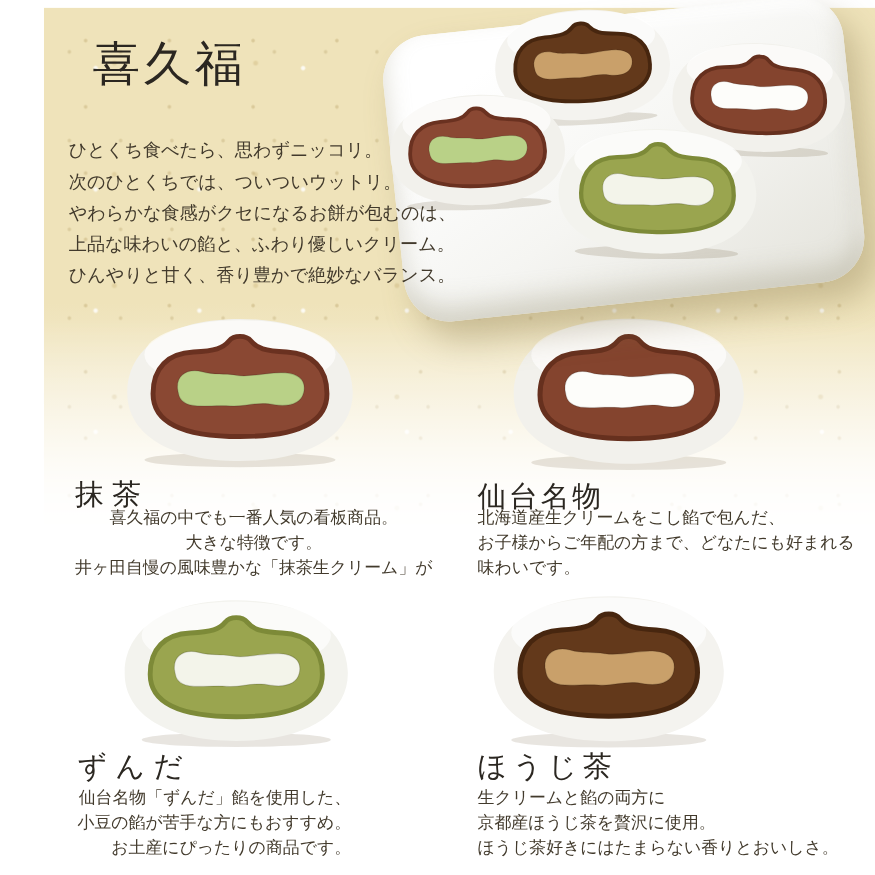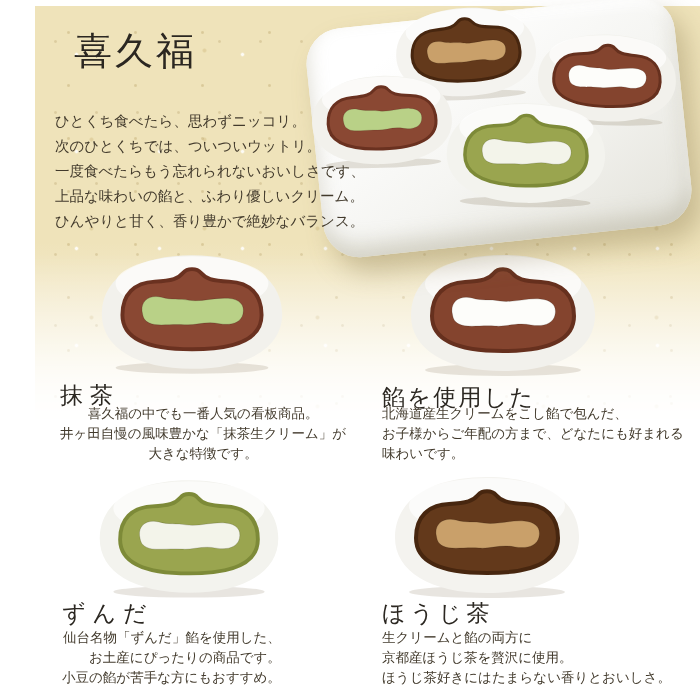--- a/index.html
+++ b/index.html
@@ -84,21 +84,21 @@
 
 <div class="page">
 
   <div class="paper"></div>
 
   <h1 class="title">喜久福</h1>
 
   <div class="intro">
     <div>ひとくち食べたら、思わずニッコリ。</div>
     <div>次のひとくちでは、ついついウットリ。</div>
-    <div>一度食べたらもう忘れられないおいしさです、</div>
+    <div>やわらかな食感がクセになるお餅が包むのは、</div>
     <div>上品な味わいの餡と、ふわり優しいクリーム。</div>
     <div>ひんやりと甘く、香り豊かで絶妙なバランス。</div>
   </div>
 
   <div class="photo">
     <div class="plate"></div>
 
     <svg class="m-hojicha" viewBox="0 0 200 130">
       <ellipse cx="100" cy="122" rx="76" ry="6" fill="rgba(110,95,60,.18)"></ellipse>
       <path d="M100 7 C152 7 191 27 192 66 C193 101 157 123 100 123 C43 123 7 101 8 66 C9 27 48 7 100 7 Z" fill="#f4f3ef"></path>
@@ -135,50 +135,50 @@
   <svg class="daifuku d-matcha" viewBox="0 0 200 130">
     <ellipse cx="100" cy="122" rx="78" ry="6" fill="rgba(110,95,60,.16)"></ellipse>
     <path d="M100 7 C152 7 191 27 192 66 C193 101 157 123 100 123 C43 123 7 101 8 66 C9 27 48 7 100 7 Z" fill="#f2f1ec"></path>
     <ellipse cx="100" cy="36" rx="78" ry="28" fill="#ffffff" opacity=".65"></ellipse>
     <path d="M29 68 C29 47 41 35 62 34 C80 33 86 31 91 25 C95 20 105 20 109 25 C114 31 120 33 138 34 C159 35 171 47 171 68 C171 91 149 103 100 103 C51 103 29 91 29 68 Z" stroke-width="4" stroke-linejoin="round" fill="#8a4833" stroke="#6a3120"></path>
     <path d="M49 64 C48 53 57 47 69 50 C79 53 87 51 97 53 C109 55 123 50 137 51 C149 52 154 58 152 67 C150 76 140 79 128 77 C114 74 104 79 92 78 C78 77 63 80 56 76 C50 73 50 69 49 64 Z" stroke="rgba(0,0,0,.15)" fill="#b9d187"></path>
   </svg>
   <h2 class="prod-name n-matcha">抹茶</h2>
   <div class="prod-desc t-matcha">
     <div>喜久福の中でも一番人気の看板商品。</div>
+    <div>大きな特徴です。</div>
     <div>井ヶ田自慢の風味豊かな「抹茶生クリーム」が</div>
-    <div>大きな特徴です。</div>
   </div>
 
   <svg class="daifuku d-cream" viewBox="0 0 200 130">
     <ellipse cx="100" cy="122" rx="78" ry="6" fill="rgba(110,95,60,.16)"></ellipse>
     <path d="M100 7 C152 7 191 27 192 66 C193 101 157 123 100 123 C43 123 7 101 8 66 C9 27 48 7 100 7 Z" fill="#f2f1ec"></path>
     <ellipse cx="100" cy="36" rx="78" ry="28" fill="#ffffff" opacity=".65"></ellipse>
     <path d="M29 68 C29 47 41 35 62 34 C80 33 86 31 91 25 C95 20 105 20 109 25 C114 31 120 33 138 34 C159 35 171 47 171 68 C171 91 149 103 100 103 C51 103 29 91 29 68 Z" stroke-width="4" stroke-linejoin="round" fill="#84442e" stroke="#66301e"></path>
     <path d="M49 64 C48 53 57 47 69 50 C79 53 87 51 97 53 C109 55 123 50 137 51 C149 52 154 58 152 67 C150 76 140 79 128 77 C114 74 104 79 92 78 C78 77 63 80 56 76 C50 73 50 69 49 64 Z" stroke="rgba(0,0,0,.15)" fill="#fdfdfa"></path>
   </svg>
-  <h2 class="prod-name n-cream">餡を使用した</h2>
+  <h2 class="prod-name n-cream">仙台名物</h2>
   <div class="prod-desc t-cream">
     <div>北海道産生クリームをこし餡で包んだ、</div>
     <div>お子様からご年配の方まで、どなたにも好まれる</div>
     <div>味わいです。</div>
   </div>
 
   <svg class="daifuku d-zunda" viewBox="0 0 200 130">
     <ellipse cx="100" cy="122" rx="78" ry="6" fill="rgba(110,95,60,.16)"></ellipse>
     <path d="M100 7 C152 7 191 27 192 66 C193 101 157 123 100 123 C43 123 7 101 8 66 C9 27 48 7 100 7 Z" fill="#f3f3ee"></path>
     <ellipse cx="100" cy="36" rx="78" ry="28" fill="#ffffff" opacity=".65"></ellipse>
     <path d="M29 68 C29 47 41 35 62 34 C80 33 86 31 91 25 C95 20 105 20 109 25 C114 31 120 33 138 34 C159 35 171 47 171 68 C171 91 149 103 100 103 C51 103 29 91 29 68 Z" stroke-width="4" stroke-linejoin="round" fill="#9aa54f" stroke="#7d8a38"></path>
     <path d="M49 64 C48 53 57 47 69 50 C79 53 87 51 97 53 C109 55 123 50 137 51 C149 52 154 58 152 67 C150 76 140 79 128 77 C114 74 104 79 92 78 C78 77 63 80 56 76 C50 73 50 69 49 64 Z" stroke="rgba(0,0,0,.15)" fill="#f3f4ea"></path>
   </svg>
   <h2 class="prod-name n-zunda">ずんだ</h2>
   <div class="prod-desc t-zunda">
     <div>仙台名物「ずんだ」餡を使用した、</div>
+    <div>小豆の餡が苦手な方にもおすすめ。</div>
     <div>お土産にぴったりの商品です。</div>
-    <div>小豆の餡が苦手な方にもおすすめ。</div>
   </div>
 
   <svg class="daifuku d-hojicha" viewBox="0 0 200 130">
     <ellipse cx="100" cy="122" rx="78" ry="6" fill="rgba(110,95,60,.16)"></ellipse>
     <path d="M100 7 C152 7 191 27 192 66 C193 101 157 123 100 123 C43 123 7 101 8 66 C9 27 48 7 100 7 Z" fill="#f4f3ef"></path>
     <ellipse cx="100" cy="36" rx="78" ry="28" fill="#ffffff" opacity=".65"></ellipse>
     <path d="M29 68 C29 47 41 35 62 34 C80 33 86 31 91 25 C95 20 105 20 109 25 C114 31 120 33 138 34 C159 35 171 47 171 68 C171 91 149 103 100 103 C51 103 29 91 29 68 Z" stroke-width="4" stroke-linejoin="round" fill="#63391b" stroke="#47260f"></path>
     <path d="M49 64 C48 53 57 47 69 50 C79 53 87 51 97 53 C109 55 123 50 137 51 C149 52 154 58 152 67 C150 76 140 79 128 77 C114 74 104 79 92 78 C78 77 63 80 56 76 C50 73 50 69 49 64 Z" stroke="rgba(0,0,0,.15)" fill="#c9a06a"></path>
   </svg>
   <h2 class="prod-name n-hojicha">ほうじ茶</h2>

